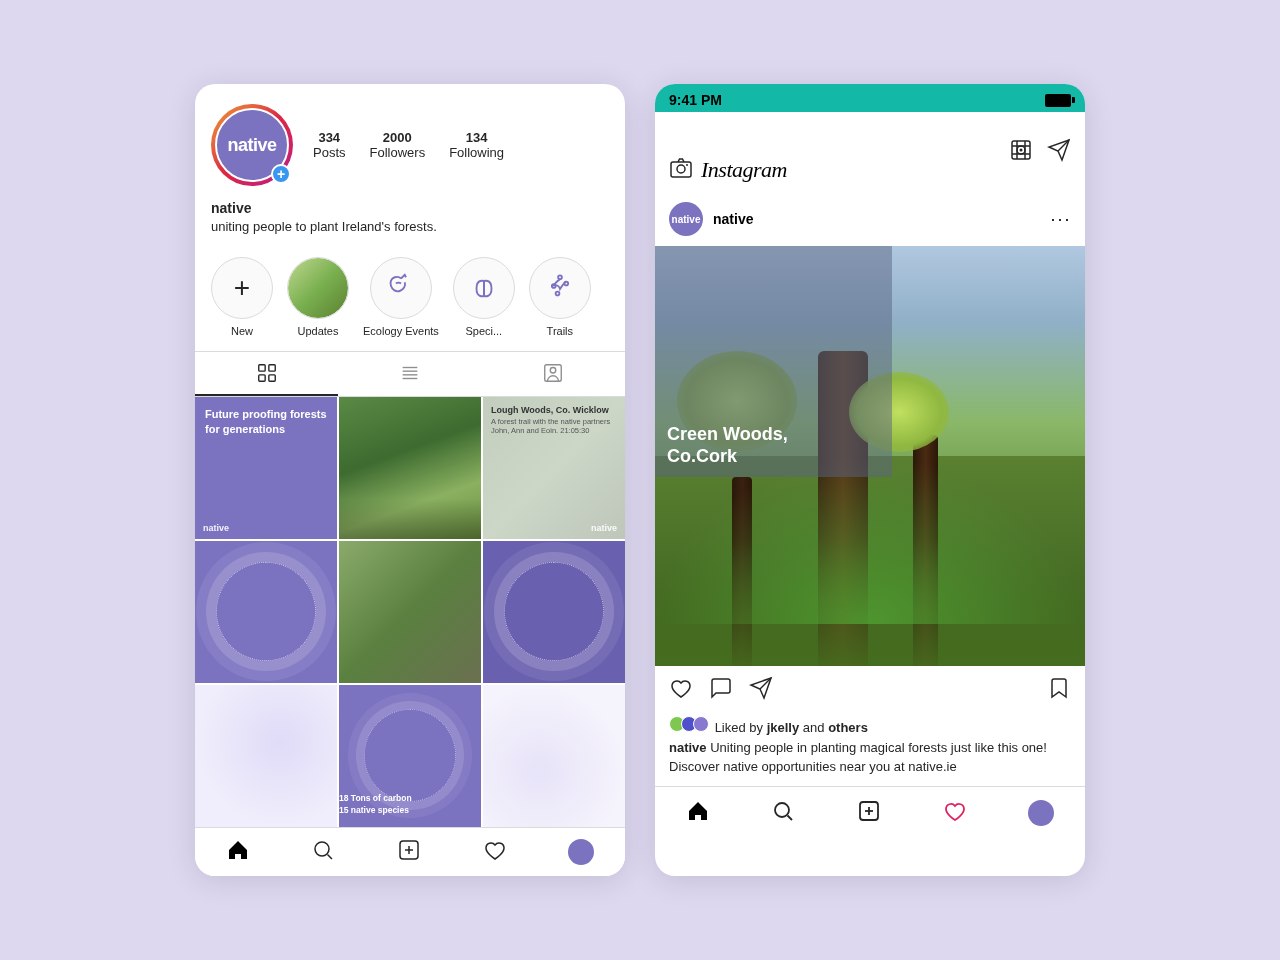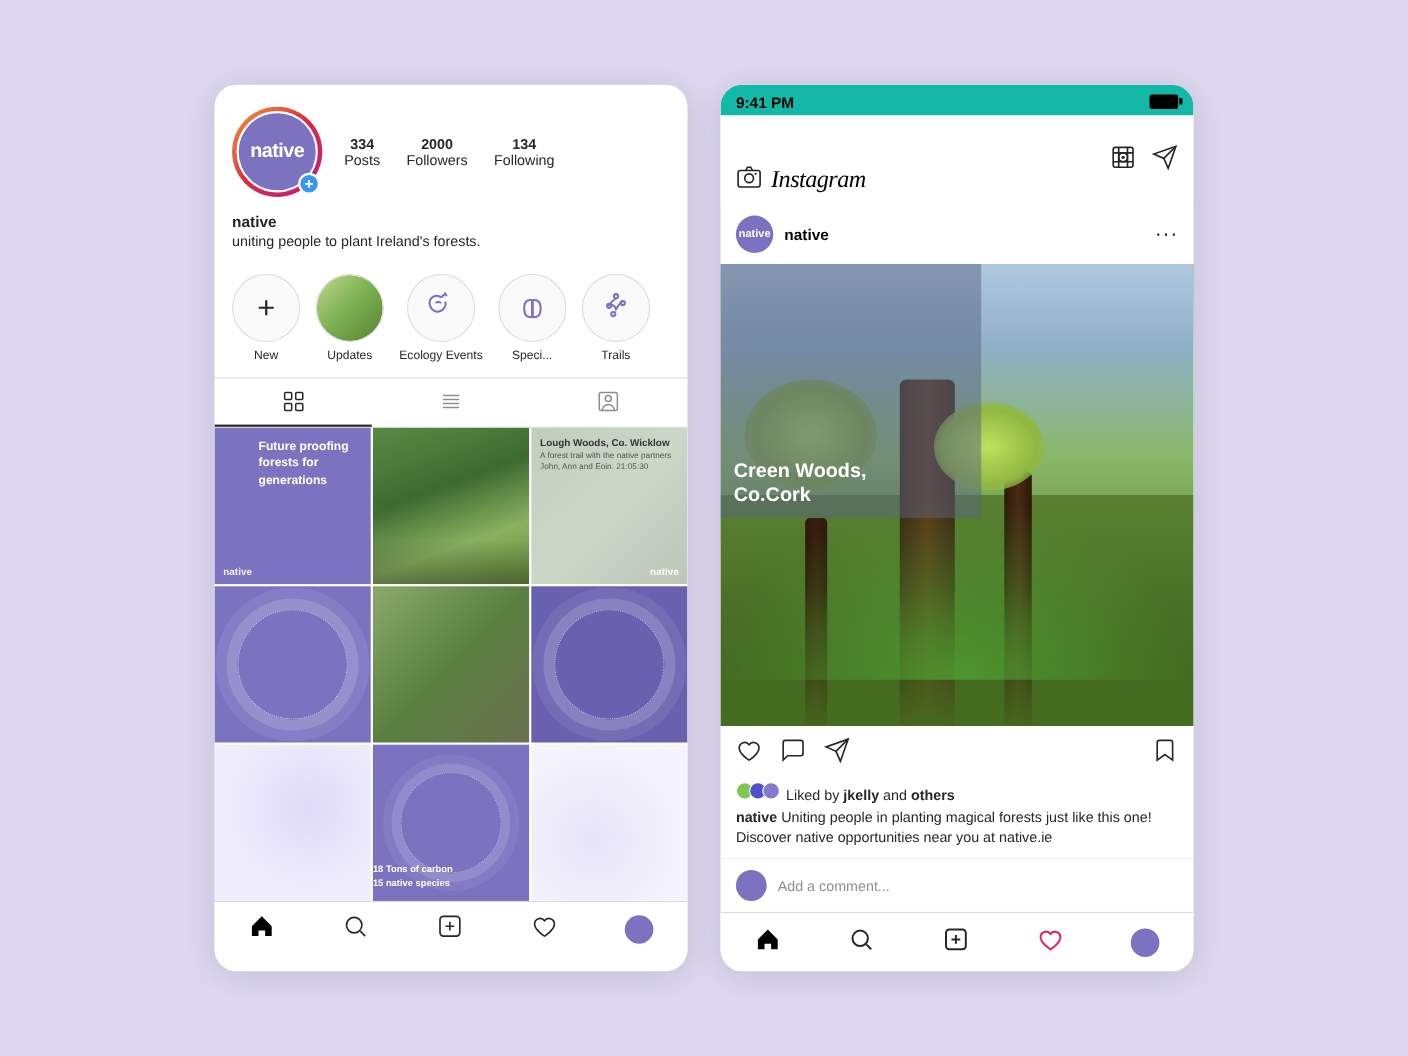--- a/index.html
+++ b/index.html
@@ -630,21 +630,21 @@
           <rect x="3" y="3" width="18" height="18" rx="2"></rect>
           <circle cx="12" cy="9" r="3"></circle>
           <path d="M6 21c0-3.3 2.7-6 6-6s6 2.7 6 6"></path>
         </svg>
       </div>
     </div>
 
     <div class="photo-grid">
 
       <div class="grid-cell cell-purple">
-        <div style="position:absolute;top:10px;left:10px;right:10px;color:white;font-size:11px;font-weight:600;line-height:1.4;margin-left:30px;">Future proofing forests for generations</div>
+        <div style="position:absolute;top:10px;left:10px;right:10px;color:white;font-size:11px;font-weight:600;line-height:1.4;">Future proofing forests for generations</div>
         <span class="cell-native-label">native</span>
       </div>
       <div class="grid-cell cell-forest-photo">
         <div style="position:absolute;bottom:0;left:0;right:0;height:40px;background:linear-gradient(to top,rgba(0,0,0,0.3),transparent);"></div>
       </div>
       <div class="grid-cell grid-cell-lough" style="background:#e8e4f4;position:relative;">
         <div style="position:absolute;top:0;left:0;right:0;bottom:0;background:linear-gradient(135deg,#6a9840 0%,#8ab860 50%,#5a8030 100%);opacity:0.3;"></div>
         <div style="position:absolute;top:8px;left:8px;right:8px;">
           <div style="font-size:9px;font-weight:700;color:#333;margin-bottom:2px;">Lough Woods, Co. Wicklow</div>
           <div style="font-size:7.5px;color:#555;line-height:1.3;">A forest trail with the native partners John, Ann and Eoin. 21:05:30</div>
@@ -821,24 +821,20 @@
         <span> and </span>
         <strong>others</strong>
       </span>
     </div>
 
     <div class="ig-post-caption">
       <strong>native </strong>
       <span>Uniting people in planting magical forests just like this one! Discover native opportunities near you at native.ie</span>
     </div>
 
-    <div class="ig-comment-input">
-      <div class="ig-comment-avatar"></div>
-      <span class="ig-comment-placeholder">Add a comment...</span>
-    </div>
 
     <div class="right-bottom-nav">
       <div>
         <svg viewBox="0 0 24 24" style="fill:#000;stroke:none;">
           <path d="M3 12L12 3l9 9v9H15v-5h-6v5H3z"></path>
         </svg>
       </div>
       <div>
         <svg viewBox="0 0 24 24">
           <circle cx="11" cy="11" r="7"></circle>

